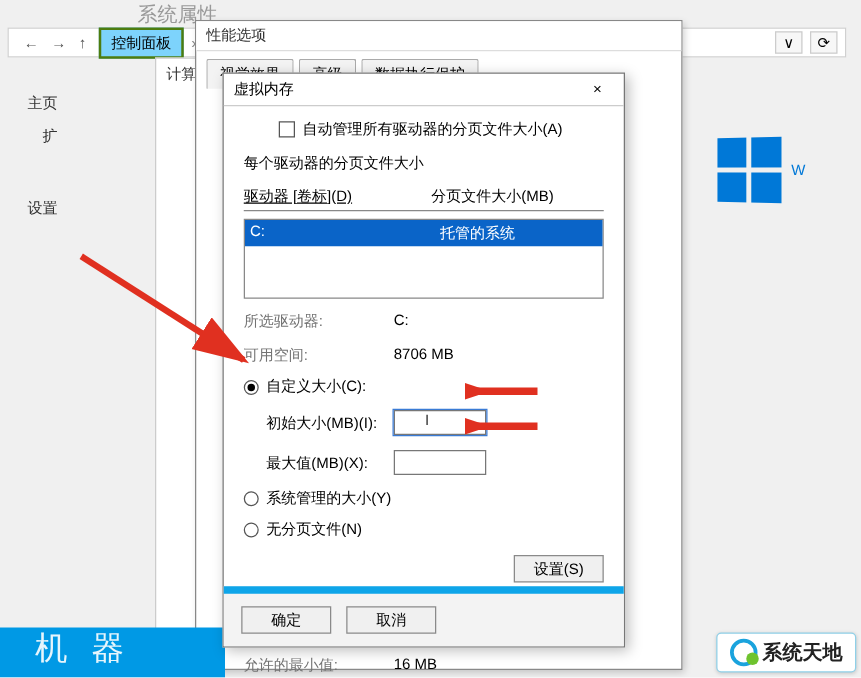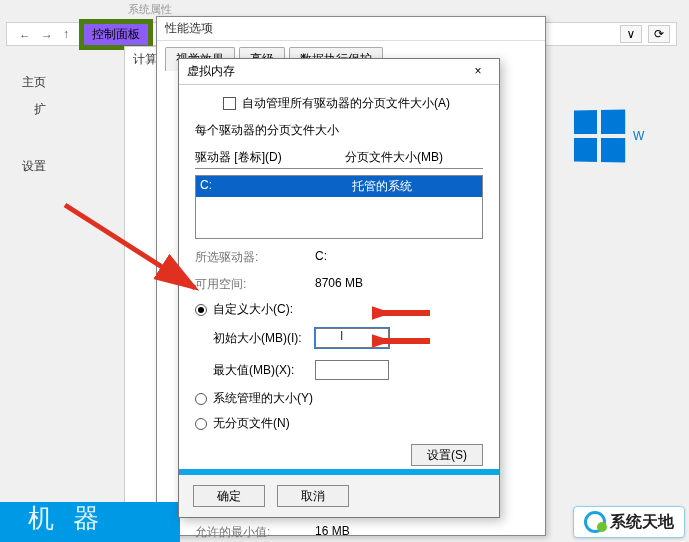--- a/index.html
+++ b/index.html
@@ -1,21 +1,21 @@
 <!DOCTYPE html>
 <html><head>
 <meta charset="utf-8">
 <style>
   * { box-sizing: border-box; font-family: "Microsoft YaHei", "Segoe UI", sans-serif; font-size: 12px; }
   body { margin: 0; width: 689px; height: 542px; background: #f0f0f0; position: relative; overflow: hidden; }
 
   
   .explorer-bar { position: absolute; top: 22px; left: 6px; right: 12px; height: 24px; background: #fff; border: 1px solid #d0d0d0; display: flex; align-items: center; padding: 0 6px; gap: 6px; }
   .nav-arrow { width: 16px; height: 16px; border: none; background: none; color: #555; cursor: default; }
-  .path-chip { background: #8b5cf6; padding: 2px 8px; border: 5px solid #4d7c0f; }
+  .path-chip { background: #7dd3fc; padding: 2px 8px; border: 2px solid #4d7c0f; }
   .path-field { flex: 1; margin: 0 6px; color: #333; }
   .caret-btn { width: 22px; height: 18px; border: 1px solid #ccc; background: #f7f7f7; display: flex; align-items: center; justify-content: center; }
 
   .left-nav { position: absolute; top: 64px; left: 6px; width: 40px; text-align: right; }
   .left-nav div { margin: 10px 0; color: #333; }
 
   
   .perf-window { position: absolute; top: 16px; left: 156px; width: 390px; height: 520px; background: #fff; border: 1px solid #888; box-shadow: 2px 2px 6px rgba(0,0,0,.2); }
   .titlebar { height: 24px; display: flex; align-items: center; padding: 0 8px; color: #333; background: #fff; border-bottom: 1px solid #ddd; }
   .tabs-row { display: flex; gap: 4px; margin: 6px 8px 0; }
@@ -23,21 +23,21 @@
 
   
   .vm-dialog { position: absolute; top: 58px; left: 178px; width: 322px; height: 460px; background: #fff; border: 1px solid #777; box-shadow: 3px 3px 10px rgba(0,0,0,.25); z-index: 5; }
   .vm-title { height: 26px; display: flex; align-items: center; justify-content: space-between; padding: 0 8px; border-bottom: 1px solid #ccc; }
   .close-x { width: 26px; height: 20px; text-align: center; line-height: 18px; cursor: pointer; }
   .vm-body { padding: 10px 16px 8px; display: flex; flex-direction: column; gap: 6px; }
   .checkbox-row { display: flex; align-items: center; gap: 6px; padding-left: 28px; }
   .chk { width: 13px; height: 13px; border: 1px solid #555; background: #fff; }
   .group-label { margin-top: 4px; color: #000; }
   .drive-header { display: flex; border-bottom: 1px solid #888; padding: 2px 0; margin-top: 2px; }
-  .drive-header span:first-child { width: 150px; }
+  .drive-header span:first-child { width: 150px; text-decoration: underline; }
   .drive-list { border: 1px solid #888; height: 64px; background: #fff; }
   .drive-sel { background: #0a64c8; color: #fff; display: flex; padding: 2px 4px; }
   .drive-sel span:first-child { width: 152px; }
   .kv { display: flex; margin-top: 4px; }
   .kv span:first-child { width: 120px; color: #737373; }
   .radio-row { display: flex; align-items: center; gap: 6px; margin-top: 2px; }
   .radio { width: 12px; height: 12px; border: 1px solid #555; border-radius: 50%; display: inline-flex; align-items: center; justify-content: center; background: #fff; }
   .radio.sel::after { content: ""; width: 6px; height: 6px; background: #000; border-radius: 50%; }
   .size-row { display: flex; align-items: center; margin: 4px 0 2px 18px; gap: 6px; }
   .size-row label { width: 96px; }
@@ -67,21 +67,21 @@
   .watermark { position: absolute; bottom: 4px; right: 4px; display: flex; align-items: center; gap: 4px; background: #fff; padding: 4px 10px; border: 1px solid #8fd0e8; border-radius: 4px; box-shadow: 0 1px 3px rgba(0,0,0,.15); }
   .wm-icon { width: 22px; height: 22px; border: 3px solid #1aa3dd; border-radius: 50%; position: relative; }
   .wm-icon::after { content: ""; position: absolute; right: -4px; bottom: -2px; width: 10px; height: 10px; background: #6ec32e; border-radius: 50%; }
   .wm-txt { font-size: 16px; font-weight: bold; color: #222; }
 
   .bg-pane { position:absolute; top:46px; left:124px; width:420px; height:460px; background:#fff; border:1px solid #ccc; }
 </style>
 </head>
 <body>
 
-<div style="position:absolute;top:2px;left:128px;color:#999;font-size:11px;">系统属性</div>
+<div style="position:absolute;top:2px;left:110px;color:#999;font-size:16px;">系统属性</div>
 
 <div class="explorer-bar">
   <button class="nav-arrow">←</button>
   <button class="nav-arrow">→</button>
   <button class="nav-arrow">↑</button>
   <span class="path-chip">控制面板</span>
   <span style="color:#888">›</span>
   <span class="path-field"></span>
   <span class="caret-btn">∨</span>
   <span class="caret-btn">⟳</span>

